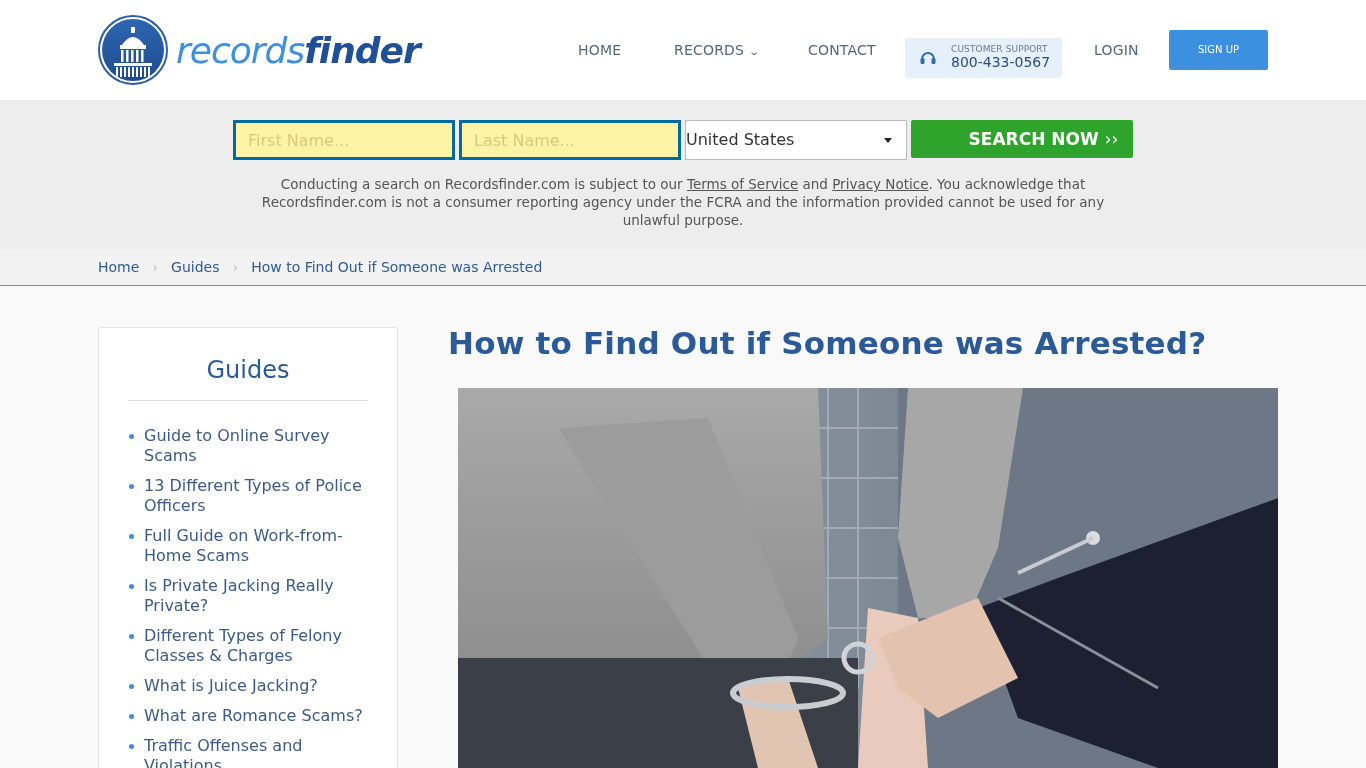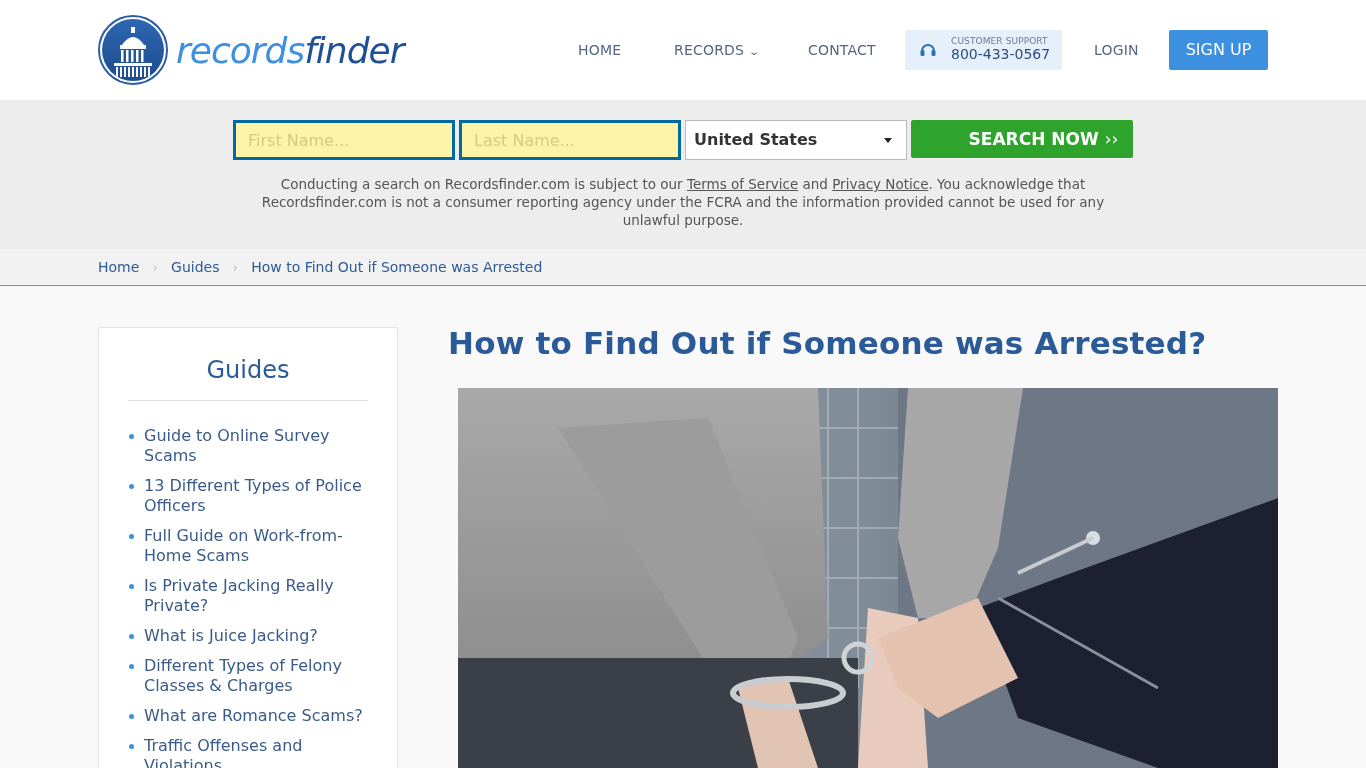--- a/index.html
+++ b/index.html
@@ -6,42 +6,42 @@
   html, body { width: 1366px; height: 768px; overflow: hidden; }
   body { font-family: "DejaVu Sans", "Liberation Sans", sans-serif; background: #f9f9f9; color: #555; }
 
   
   .header { height: 100px; background: #fff; position: relative; }
   .logo { position: absolute; left: 98px; top: 15px; display: flex; align-items: center; }
   .logo-seal { width: 70px; height: 70px; border-radius: 50%; background: #fff; border: 2px solid #2b5ea7; display: flex; align-items: center; justify-content: center; }
   .logo-seal-inner { width: 62px; height: 62px; border-radius: 50%; background: linear-gradient(180deg, #2d66b2, #1e4c8e); position: relative; overflow: hidden; }
   .logo-text { margin-left: 8px; font-size: 36px; font-style: italic; letter-spacing: -1px; font-family: "DejaVu Sans", sans-serif; }
   .logo-text .l1 { color: #3d8fe0; }
-  .logo-text .l2 { color: #1f4f97; font-weight: normal; }
+  .logo-text .l2 { color: #1f4f97; font-weight: bold; }
 
   .nav { position: absolute; top: 30px; left: 0; width: 1366px; height: 40px; }
   .nav-item { position: absolute; top: 0; height: 40px; line-height: 40px; font-size: 14px; color: #556580; letter-spacing: 0.2px; cursor: pointer; }
   .nav-home { left: 578px; }
   .nav-records { left: 674px; }
   .nav-records .chev { font-size: 10px; margin-left: 6px; display: inline-block; transform: scaleX(1.4); }
   .nav-contact { left: 808px; }
-  .support { position: absolute; left: 905px; top: 0; width: 157px; height: 40px; background: #e6f0fb; border-radius: 2px; }
+  .support { position: absolute; left: 905px; top: 8px; width: 157px; height: 40px; background: #e6f0fb; border-radius: 2px; }
   .support-icon { position: absolute; left: 14px; top: 11px; width: 18px; height: 18px; }
   .support-label { position: absolute; left: 46px; top: 6px; font-size: 9px; color: #6a7a92; letter-spacing: 0.1px; }
   .support-phone { position: absolute; left: 46px; top: 16px; font-size: 14px; font-weight: normal; color: #2b4c82; }
   .nav-login { left: 1094px; }
-  .signup { position: absolute; left: 1169px; top: 0; width: 99px; height: 40px; background: #3d8fe0; color: #fff; font-size: 16px; line-height: 40px; text-align: center; border-radius: 2px; cursor: pointer; }
+  .signup { position: absolute; left: 1169px; top: 0; width: 99px; height: 40px; background: #3d8fe0; color: #fff; font-size: 10px; line-height: 40px; text-align: center; border-radius: 2px; cursor: pointer; }
 
   
   .search-band { position: absolute; top: 100px; left: 0; width: 1366px; height: 149px; background: #ededed; }
   .field { position: absolute; top: 20px; height: 40px; border: 3px solid #0369a1; background: #fff3a8; font-size: 16px; padding-left: 12px; color: #333; font-family: "DejaVu Sans", sans-serif; }
   .field::placeholder { color: #d9c97d; }
   .f-first { left: 233px; width: 222px; }
   .f-last { left: 459px; width: 222px; }
-  .select { position: absolute; left: 685px; top: 20px; width: 222px; height: 40px; background: #fff; border: 1px solid #bbb; font-size: 16px; line-height: 38px; padding-left: 8px; color: #333; cursor: pointer; font-weight: bold; }
+  .select { position: absolute; left: 685px; top: 20px; width: 222px; height: 40px; background: #fff; border: 1px solid #bbb; font-size: 16px; line-height: 38px; color: #333; cursor: pointer; }
   .select .caret { position: absolute; right: 14px; top: 17px; width: 0; height: 0; border-left: 4px solid transparent; border-right: 4px solid transparent; border-top: 5px solid #222; }
   .search-btn { position: absolute; left: 911px; top: 20px; width: 222px; height: 38px; background: #2ea42c; color: #fff; font-size: 17px; font-weight: bold; text-align: center; line-height: 38px; border-radius: 2px; cursor: pointer; padding-left: 43px; }
   .search-btn .arr { margin-left: 6px; font-weight: normal; }
   .disclaimer { position: absolute; top: 75px; left: 255px; width: 856px; text-align: center; font-size: 13.5px; line-height: 18px; color: #555; }
   .disclaimer a { color: #555; text-decoration: underline; }
 
   
   .breadcrumb { position: absolute; top: 249px; left: 0; width: 1366px; height: 37px; background: #f2f2f2; border-bottom: 1px solid #22c55e; font-size: 14px; line-height: 37px; }
   .bc-inner { position: absolute; left: 98px; top: 0; }
   .bc-inner span { color: #2e5a96; }
@@ -135,22 +135,22 @@
 </div>
 
 <div class="sidebar">
   <div class="side-title">Guides</div>
   <div class="side-rule"></div>
   <ul class="side-list">
     <li>Guide to Online Survey Scams</li>
     <li>13 Different Types of Police Officers</li>
     <li>Full Guide on Work-from-Home Scams</li>
     <li>Is Private Jacking Really Private?</li>
+    <li>Different Types of Felony Classes &amp; Charges</li>
     <li>What is Juice Jacking?</li>
-    <li>Different Types of Felony Classes &amp; Charges</li>
     <li>What are Romance Scams?</li>
     <li>Traffic Offenses and Violations</li>
   </ul>
 </div>
 
 <h1 class="page-title">How to Find Out if Someone was Arrested?</h1>
 
 <div class="hero">
   <svg width="820" height="380" viewBox="0 0 820 380">
     <defs>

